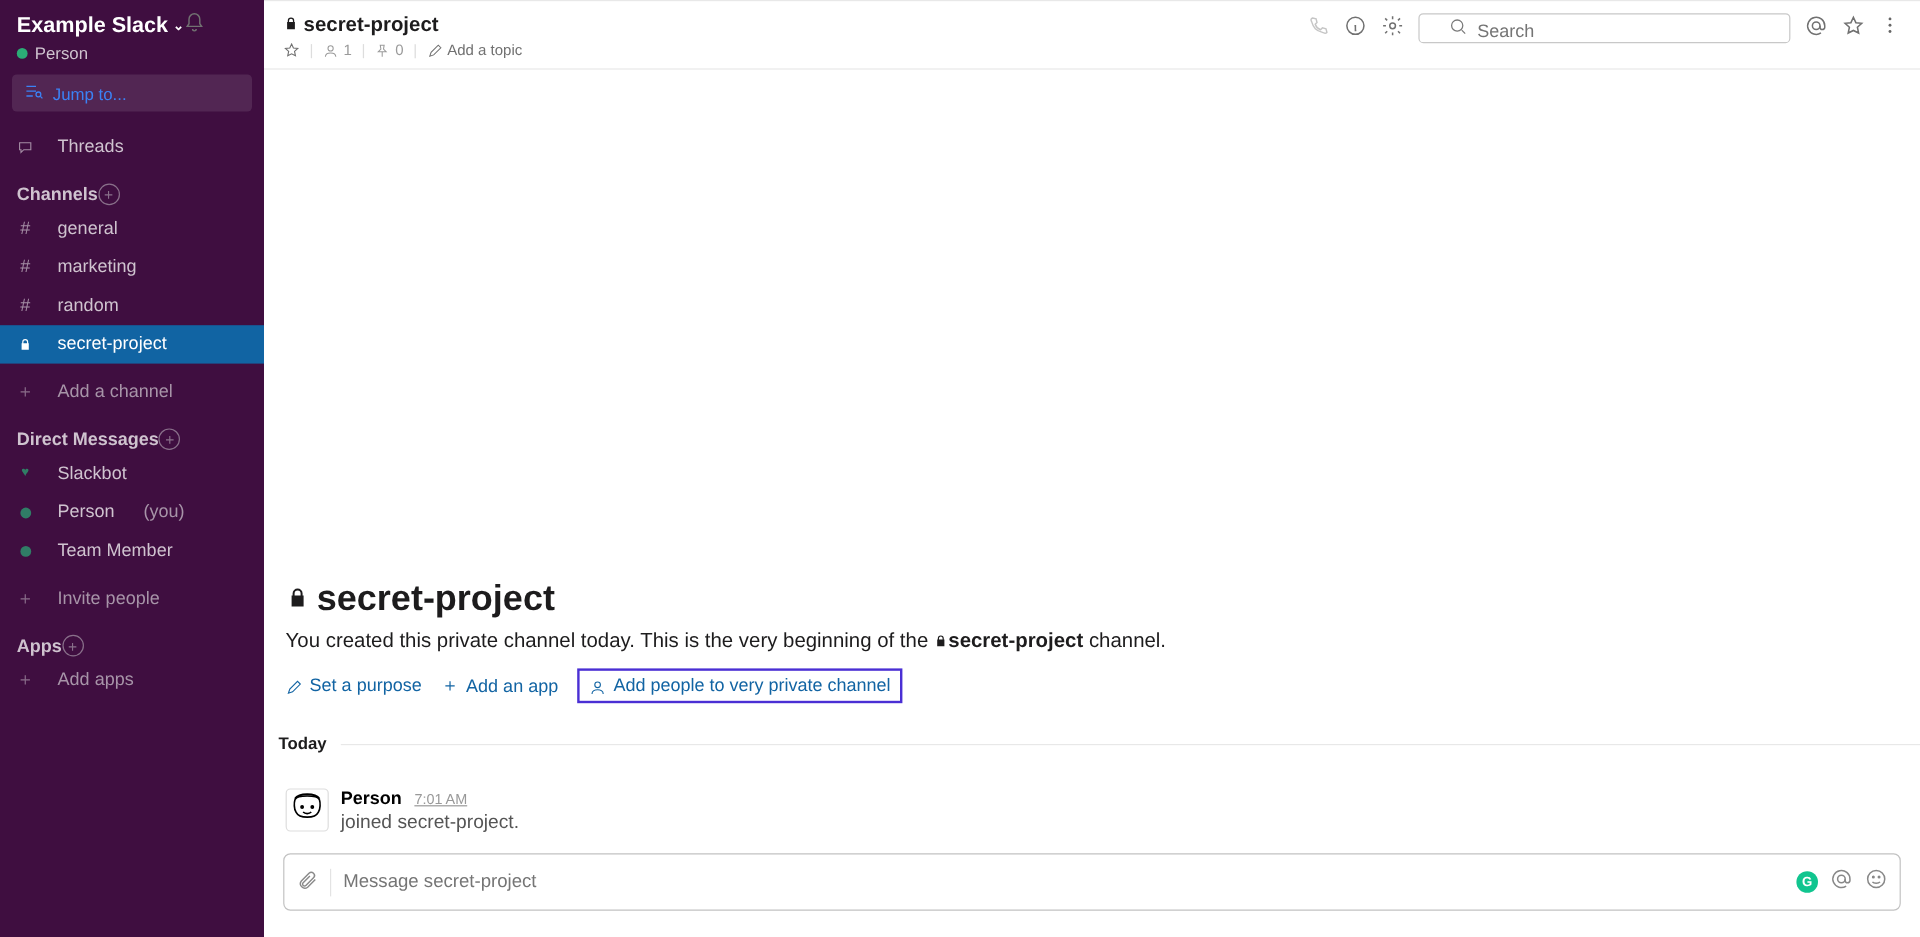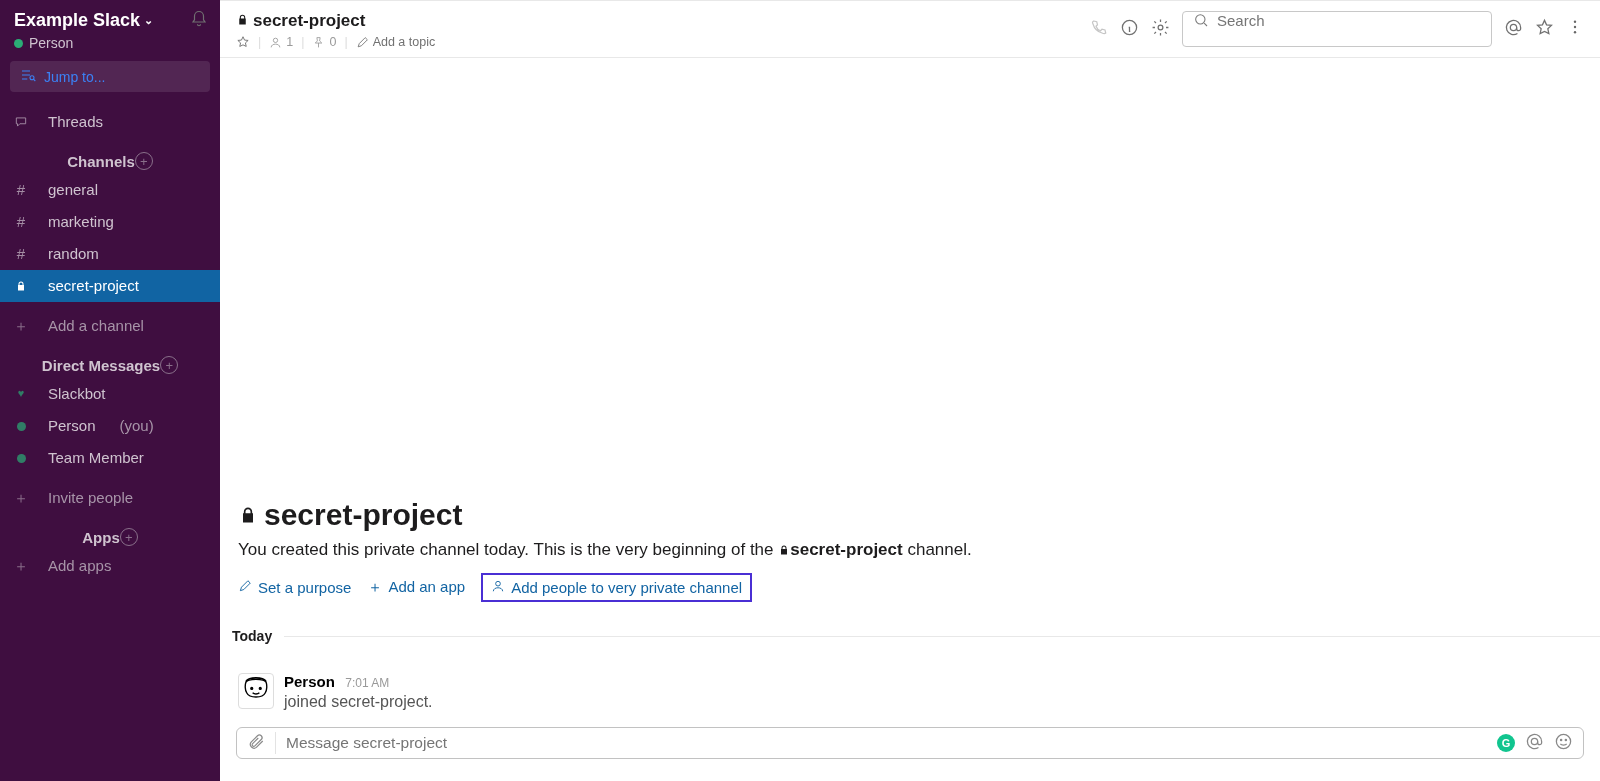--- a/index.html
+++ b/index.html
@@ -16,21 +16,20 @@
       width: 220px;
       background: #3f0e40;
       color: #cfc3cf;
       display: flex;
       flex-direction: column;
       font-size: 15px;
     }
     .ws-header {
       display: flex;
       align-items: center;
-      justify-content: space-between;
       padding: 10px 12px 4px 14px;
     }
     .ws-name {
       color: #fff;
       font-weight: 900;
       font-size: 18px;
       display: flex;
       align-items: center;
       gap: 4px;
     }
@@ -72,21 +71,21 @@
       display: inline-flex; align-items: center; justify-content: center;
     }
     .sb-item.active {
       background: #1164a3;
       color: #fff;
     }
     .sb-item.active .pre { opacity: 1; }
     .sb-section {
       display: flex;
       align-items: center;
-      justify-content: center;
+      justify-content: flex-start;
       padding: 14px 14px 4px 14px;
       color: #cfc3cf;
     }
     .sb-section .title { font-weight: 700; font-size: 15px; }
     .sb-add {
       width: 18px; height: 18px; border: 1.5px solid #89708a; border-radius: 50%;
       display: flex; align-items: center; justify-content: center;
       font-size: 13px; color: #89708a;
     }
     .sb-muted { color: #a794a8; }
@@ -110,22 +109,22 @@
     .ch-meta {
       display: flex; align-items: center; gap: 8px;
       color: #9a9a9a; font-size: 12.5px; margin-top: 4px;
     }
     .ch-meta .sep { color: #ddd; }
     .ch-meta .grp { display: flex; align-items: center; gap: 4px; }
     .topbar-spacer { flex: 1; }
     .top-actions { display: flex; align-items: center; gap: 12px; color: #717171; }
     .search-box {
       border: 1px solid #c8c8c8; border-radius: 4px;
-      height: 36px; width: 310px;
-      display: flex; align-items: flex-start; padding: 0 10px; gap: 8px;
+      height: 25px; width: 310px;
+      display: flex; align-items: flex-end; padding: 0 24px; gap: 8px;
       color: #7a7a7a;
     }
     .search-box input {
       border: none; outline: none; flex: 1; font-size: 15px; color: #1d1c1d;
     }
     .icon-btn { cursor: pointer; color: #717171; }
     
     .body-area { flex: 1; display: flex; flex-direction: column; }
     .filler { flex: 1; }
     .intro {
@@ -137,47 +136,47 @@
     }
     .intro-desc {
       font-size: 17px; color: #1d1c1d; margin-top: 8px;
     }
     .intro-desc .b { font-weight: 700; }
     .intro-actions {
       display: flex; align-items: center; gap: 16px; margin-top: 12px;
       font-size: 15px;
     }
     .intro-actions .lnk {
-      color: #1264a3; display: flex; align-items: flex-start; gap: 6px; cursor: pointer;
+      color: #1264a3; display: flex; align-items: flex-end; gap: 6px; cursor: pointer;
     }
     .intro-actions .boxed {
       border: 2px solid #4a2fd4; padding: 4px 8px;
     }
     .day-divider {
       position: relative; margin: 20px 0 10px 0;
       border-top: 1px solid #e8e8e8;
     }
     .day-divider span {
       position: relative; top: -10px; background: #fff; padding: 0 12px;
       font-weight: 700; font-size: 14px; color: #1d1c1d;
     }
     .msg {
       display: flex; gap: 10px; padding: 8px 18px;
     }
     .msg .avatar {
       width: 36px; height: 36px; border-radius: 4px; background: #fff;
       border: 1px solid #ddd; display:flex; align-items:center; justify-content:center;
     }
     .msg .name { font-weight: 800; font-size: 15px; }
-    .msg .time { color: #999; font-size: 12px; margin-left: 6px; }
+    .msg .time { color: #999; font-size: 12px; margin-left: 6px; text-decoration: underline; }
     .msg .text { color: #555; font-size: 16px; margin-top:2px;}
     .composer-wrap { padding: 8px 16px 22px 16px; }
     .composer {
       border: 1px solid #c2c2c2; border-radius: 6px;
-      height: 32px; display: flex; align-items: center; padding: 0 10px; gap: 10px;
+      height: 48px; display: flex; align-items: center; padding: 0 10px; gap: 10px;
       color: #8a8a8a;
     }
     .composer .left-icon { border-right: 1px solid #e3e3e3; padding-right: 10px; }
     .composer input {
       flex: 1; border: none; outline: none; font-size: 15.5px; color: #1d1c1d;
     }
     .composer .right-icons { display: flex; align-items: center; gap: 10px; color: #888; }
     .g-badge {
       width: 18px; height: 18px; border-radius: 50%; background: #11c58f;
       display: flex; align-items: center; justify-content: center;

